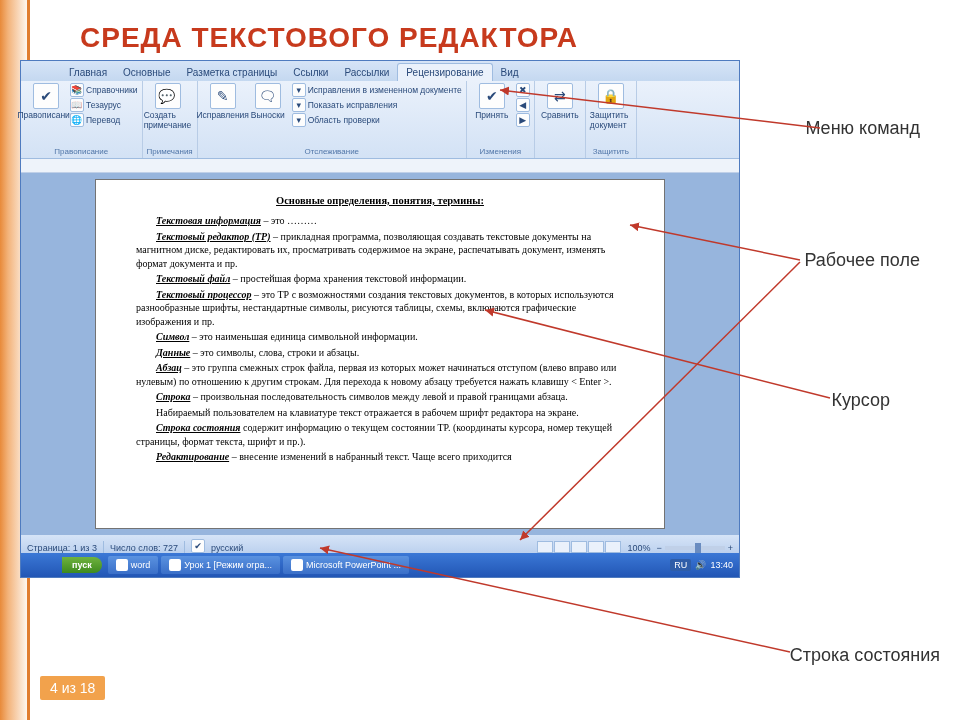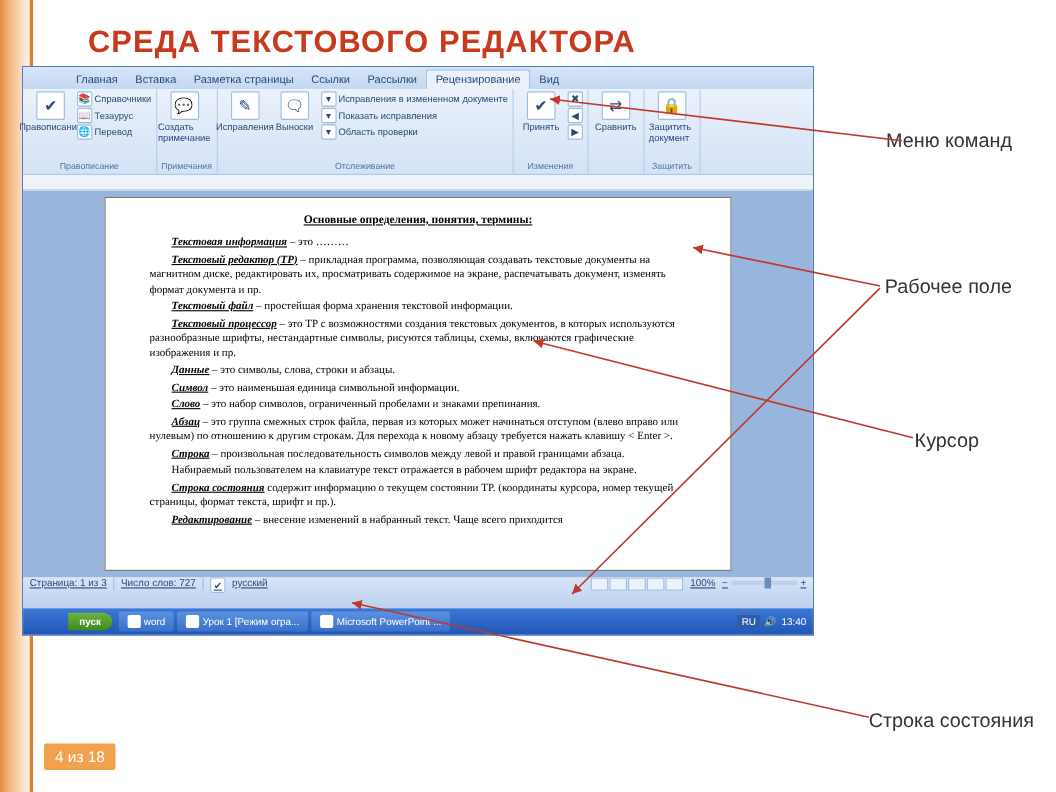--- a/index.html
+++ b/index.html
@@ -136,29 +136,28 @@
     padding: 14px 40px;
     font-family: "Times New Roman", serif;
     font-size: 10px;
     color: #000;
     line-height: 1.35;
   }
   .page h4 { text-align: center; text-decoration: underline; font-size: 10.5px; margin-bottom: 6px; font-weight: bold; }
   .page p { text-indent: 20px; margin-bottom: 2px; }
   .page .term { font-style: italic; font-weight: bold; text-decoration: underline; }
   .status-bar {
-    height: 28px;
+    height: 18px;
     background: linear-gradient(#d6e4f7, #bcd1ee);
     display: flex;
-    align-items: flex-start;
+    align-items: flex-end;
     font-size: 9px;
     color: #2a4a7a;
     padding: 0 6px;
     gap: 6px;
-    text-decoration: underline;
   }
   .status-sep { width: 1px; height: 12px; background: #9fbce0; }
   .status-fill { flex: 1; }
   .view-btns { display: flex; gap: 1px; }
   .view-btn { width: 16px; height: 12px; border: 1px solid #9fbce0; background: #eaf1fb; }
   .zoom-slider { display: flex; align-items: center; gap: 3px; }
   .slider-track { width: 60px; height: 4px; background: #c0d0e8; position: relative; }
   .slider-thumb { position: absolute; top: -3px; left: 50%; width: 6px; height: 10px; background: #6a8cc0; }
   .taskbar {
     height: 24px;
@@ -195,21 +194,21 @@
 
 <div class="slide-border"></div>
 
 <div class="slide-title">СРЕДА ТЕКСТОВОГО РЕДАКТОРА</div>
 
 <div class="word-window">
 
 
   <div class="ribbon-tabs">
     <div class="tab">Главная</div>
-    <div class="tab">Вставка</div>
+    <div class="tab">Основные</div>
     <div class="tab">Разметка страницы</div>
     <div class="tab">Ссылки</div>
     <div class="tab">Рассылки</div>
     <div class="tab active">Рецензирование</div>
     <div class="tab">Вид</div>
   </div>
 
   <div class="ribbon">
     <div class="group">
       <div class="group-body">
@@ -317,23 +316,22 @@
 
   <div class="ruler"></div>
 
   <div class="doc-area">
     <div class="page">
       <h4>Основные определения, понятия, термины:</h4>
       <p><span class="term">Текстовая информация</span><span> – это ………</span></p>
       <p><span class="term">Текстовый редактор (ТР)</span><span> – прикладная программа, позволяющая создавать текстовые документы на магнитном диске, редактировать их, просматривать содержимое на экране, распечатывать документ, изменять формат документа и пр.</span></p>
       <p><span class="term">Текстовый файл</span><span> – простейшая форма хранения текстовой информации.</span></p>
       <p><span class="term">Текстовый процессор</span><span> – это ТР с возможностями создания текстовых документов, в которых используются разнообразные шрифты, нестандартные символы, рисуются таблицы, схемы, включаются графические изображения и пр.</span></p>
+      <p><span class="term">Символ</span><span> – это наименьшая единица символьной информации.</span></p>
       <p><span class="term">Данные</span><span> – это символы, слова, строки и абзацы.</span></p>
-      <p><span class="term">Символ</span><span> – это наименьшая единица символьной информации.</span></p>
-      <p><span class="term">Слово</span><span> – это набор символов, ограниченный пробелами и знаками препинания.</span></p>
       <p><span class="term">Абзац</span><span> – это группа смежных строк файла, первая из которых может начинаться отступом (влево вправо или нулевым) по отношению к другим строкам. Для перехода к новому абзацу требуется нажать клавишу &lt; Enter &gt;.</span></p>
       <p><span class="term">Строка</span><span> – произвольная последовательность символов между левой и правой границами абзаца.</span></p>
       <p>Набираемый пользователем на клавиатуре текст отражается в рабочем шрифт редактора на экране.</p>
       <p><span class="term">Строка состояния</span><span> содержит информацию о текущем состоянии ТР. (координаты курсора, номер текущей страницы, формат текста, шрифт и пр.).</span></p>
       <p><span class="term">Редактирование</span><span> – внесение изменений в набранный текст. Чаще всего приходится</span></p>
     </div>
   </div>
 
   <div class="status-bar">
     <span>Страница: 1 из 3</span>

